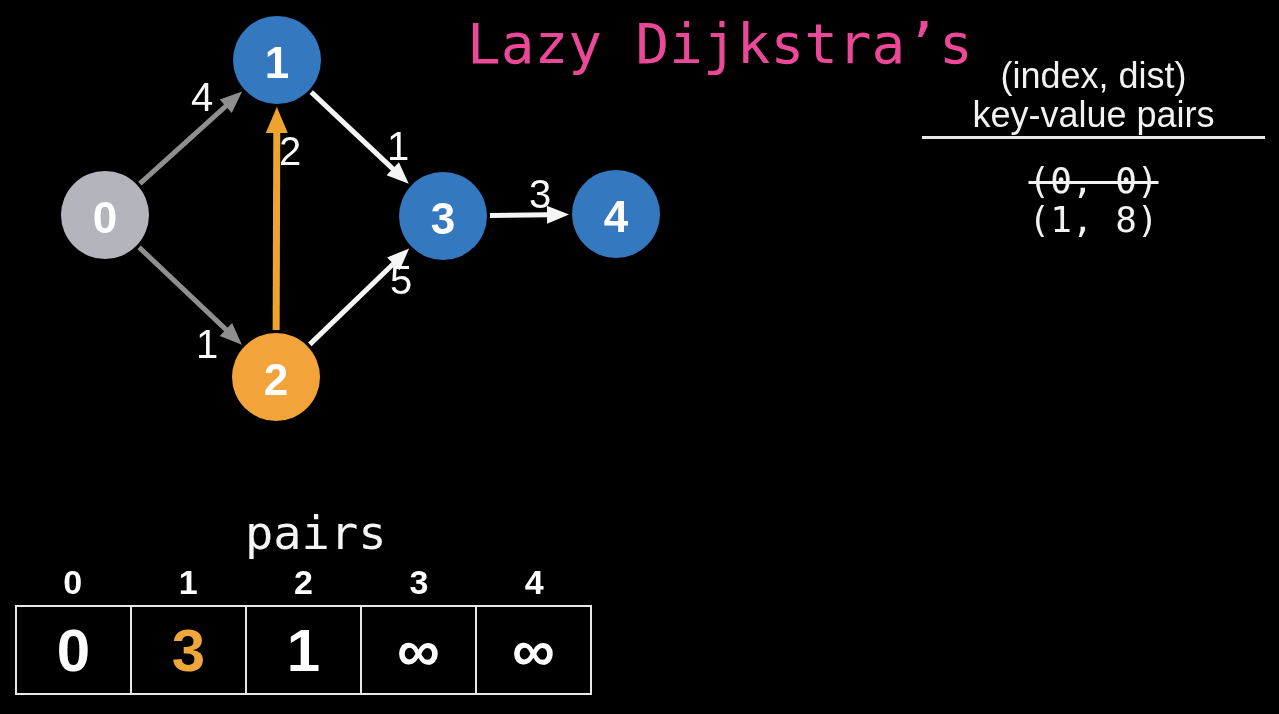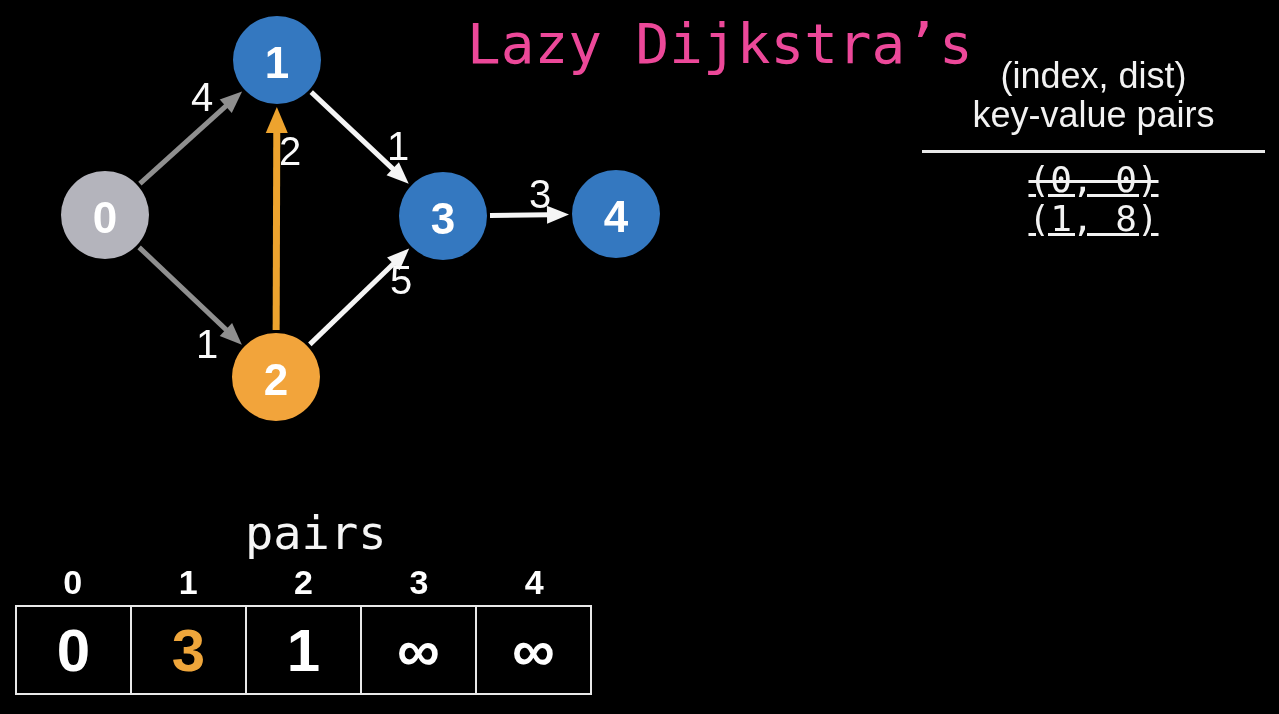--- a/index.html
+++ b/index.html
@@ -8,22 +8,22 @@
   .mono{font-family:"DejaVu Sans Mono",monospace;}
 
   .title{position:absolute;left:467px;top:12px;font-size:56px;line-height:1.15;
          color:#ec4899;white-space:pre;}
 
   .graph{position:absolute;left:0;top:0;}
 
   
   .pq{position:absolute;left:922px;top:56px;width:343px;color:#f2f2f2;}
   .pq-header{font-size:36px;line-height:39px;text-align:center;
-             padding-bottom:16px;border-bottom:3px solid #e8e8e8;}
-  .pq-entries{margin-top:8px;font-size:36px;line-height:38.8px;text-align:center;text-decoration:underline;}
+             padding-bottom:2px;border-bottom:3px solid #e8e8e8;}
+  .pq-entries{margin-top:23px;font-size:36px;line-height:38.8px;text-align:center;}
   .pq-row{position:relative;height:38.8px;}
   .struck{text-decoration:line-through;text-decoration-thickness:3px;}
   .pq-arrow{position:absolute;left:43px;top:50%;transform:translateY(-50%);
             width:54px;height:17px;display:block;}
 
   
   .dist-label{position:absolute;left:245px;top:505px;font-size:47px;color:#f5f5f5;}
   .dist-indices{position:absolute;left:15px;top:563px;width:577px;display:flex;}
   .dist-indices div{flex:1;text-align:center;color:#fff;font-size:34px;font-weight:bold;
                     font-family:"Liberation Sans",sans-serif;}

